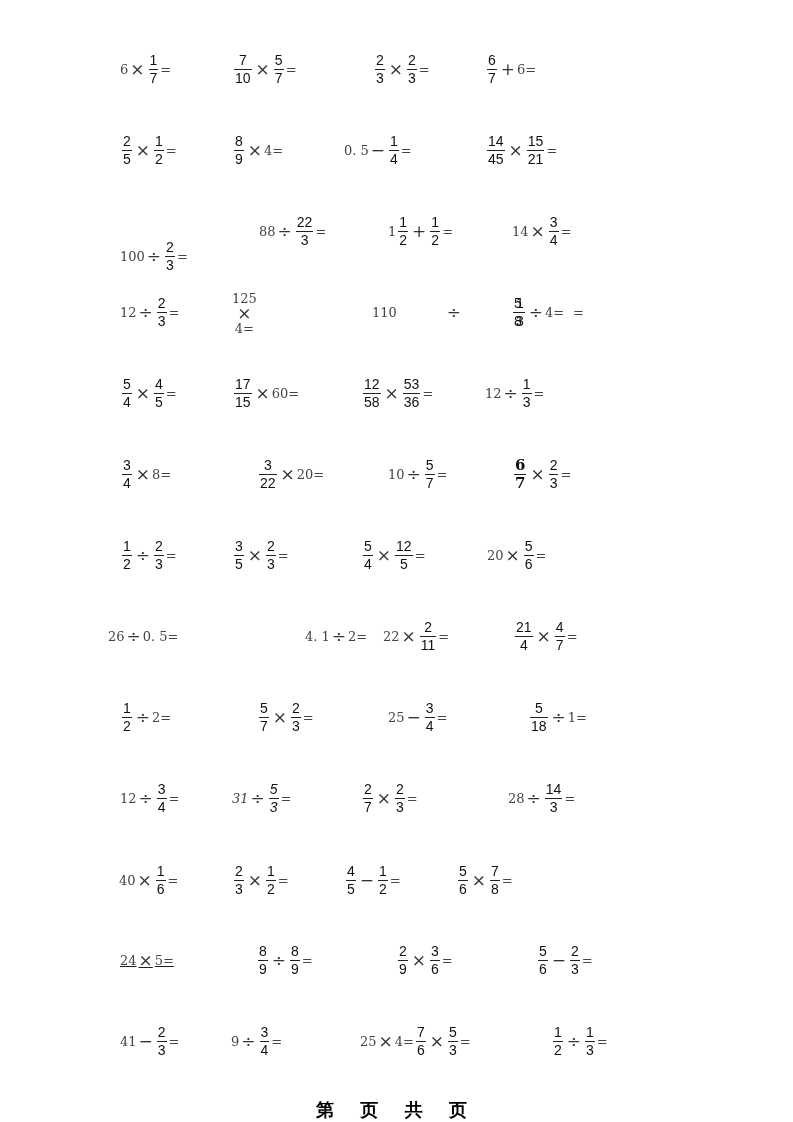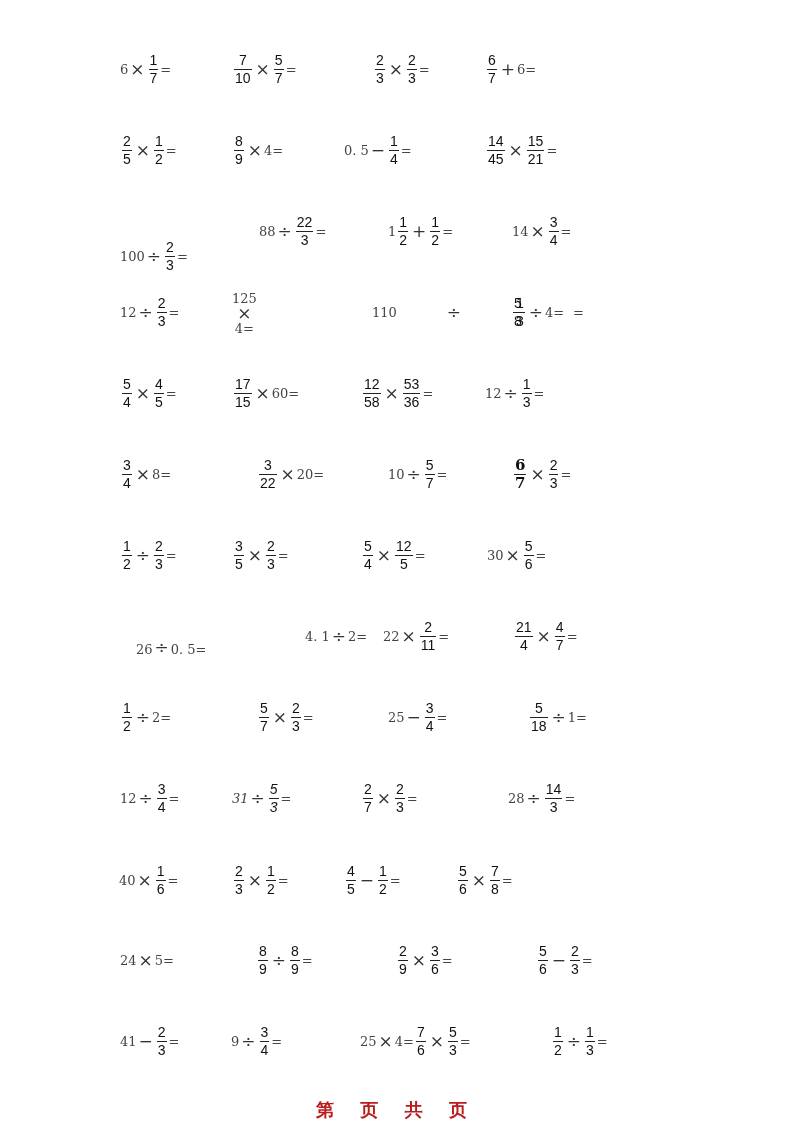--- a/index.html
+++ b/index.html
@@ -9,21 +9,21 @@
           transform: translateY(-50%); white-space: nowrap; }
   .t { font-size: 13px; color: #444; line-height: 1; }
   .op { font-size: 17px; color: #333; margin: 0 2px; line-height: 1; }
   .frac { display: inline-flex; flex-direction: column; align-items: center;
           margin: 0 2px; font-family: "Liberation Sans", sans-serif; font-size: 14px; color: #111; }
   .frac .num { padding: 0 1px 1px; line-height: 15px; }
   .frac .bar { align-self: stretch; height: 1px; background: #222; }
   .frac .den { padding: 1px 1px 0; line-height: 15px; }
   .frac.bold { font-weight: bold; font-family: "DejaVu Serif", serif; font-size: 15px; }
   .footer { position: absolute; left: 0; right: 0; top: 1098px; text-align: center;
-            font-family: "DejaVu Sans", sans-serif; font-size: 18px; letter-spacing: 10px; color: #b91c1c; font-weight: bold; }
+            font-family: "DejaVu Sans", sans-serif; font-size: 18px; letter-spacing: 10px; color: #000000; font-weight: bold; }
 </style>
 </head>
 <body>
 
 <div id="sheet">
     <div class="expr" style="left: 120px; top: 69px;">
       <span class="t">6</span>
       <span class="op">×</span>
       <span class="frac">
         <span class="num">1</span>
@@ -320,30 +320,30 @@
       </span>
       <span class="op">×</span>
       <span class="frac">
         <span class="num">12</span>
         <span class="bar"></span>
         <span class="den">5</span>
       </span>
       <span class="t">=</span>
     </div>
     <div class="expr" style="left: 487px; top: 555px;">
-      <span class="t">30</span>
+      <span class="t">20</span>
       <span class="op">×</span>
       <span class="frac">
         <span class="num">5</span>
         <span class="bar"></span>
         <span class="den">6</span>
       </span>
       <span class="t">=</span>
     </div>
-    <div class="expr" style="left: 136px; top: 636px; align-items: flex-end;">
+    <div class="expr" style="left: 108px; top: 636px;">
       <span class="t">26</span>
       <span class="op">÷</span>
       <span class="t">0. 5=</span>
     </div>
     <div class="expr" style="left: 259px; top: 636px; margin-left: 46px;">
       <span class="t">4. 1</span>
       <span class="op">÷</span>
       <span class="t">2=</span>
     </div>
     <div class="expr" style="left: 383px; top: 636px;">
@@ -501,21 +501,21 @@
         <span class="den">6</span>
       </span>
       <span class="op">×</span>
       <span class="frac">
         <span class="num">7</span>
         <span class="bar"></span>
         <span class="den">8</span>
       </span>
       <span class="t">=</span>
     </div>
-    <div class="expr" style="left: 120px; top: 960px;">
+    <div class="expr" style="left: 120px; top: 960px; text-decoration: underline;">
       <span class="t">24</span>
       <span class="op">×</span>
       <span class="t">5=</span>
     </div>
     <div class="expr" style="left: 256px; top: 960px;">
       <span class="frac">
         <span class="num">8</span>
         <span class="bar"></span>
         <span class="den">9</span>
       </span>

